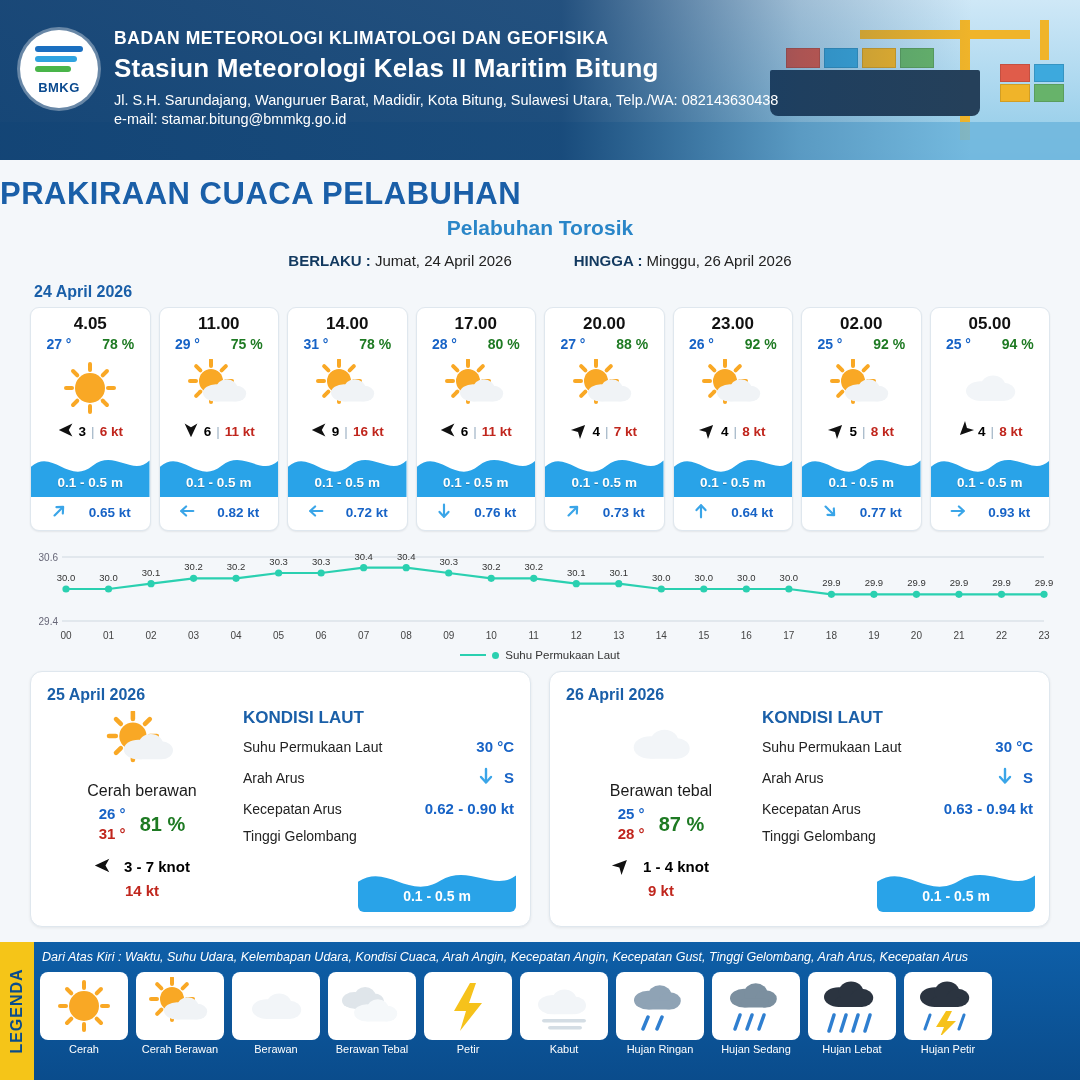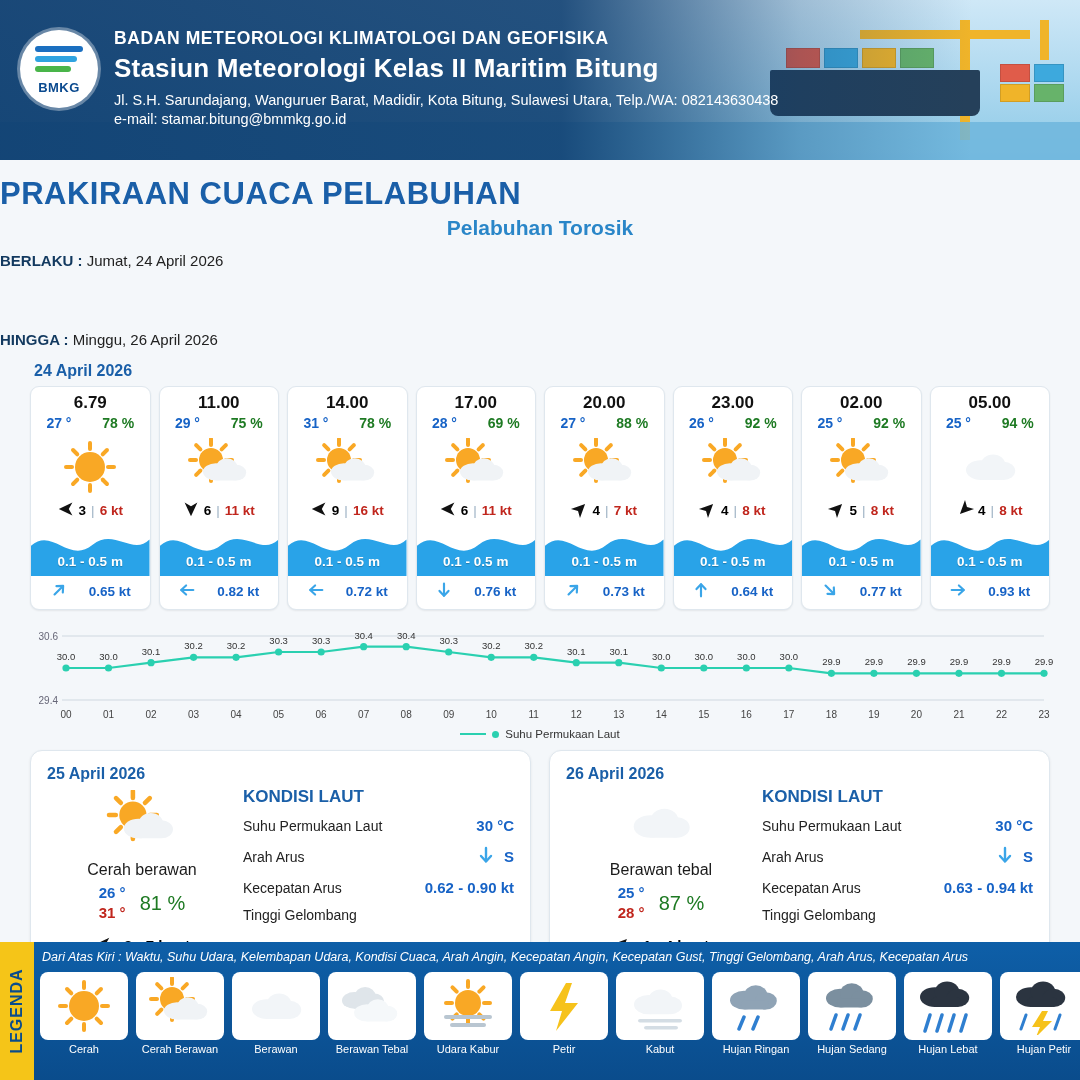--- a/index.html
+++ b/index.html
@@ -45,21 +45,21 @@
   .title-main {
     text-align:left; color:#1a5fa8; font-size:31px; font-weight:bold;
     letter-spacing:.5px; margin-top:16px;
   }
   .title-sub {
     text-align:center; color:#2a86c8; font-size:21px; font-weight:bold;
     margin-top:4px;
   }
   .validity {
     display:flex; justify-content:center; gap:62px; margin-top:12px;
-    font-size:15px; color:#222;flex-direction:column;
+    font-size:15px; color:#222;
   }
   .validity b { color:#12395f; }
 
   
   .date-label { color:#1a5fa8; font-weight:bold; font-size:16px; margin:14px 0 6px 34px; }
   .cards { display:flex; gap:8px; padding:0 30px; }
   .card {
     width:127px; background:#fff; border:1px solid #dfe7ee; border-radius:9px;
     overflow:hidden; box-shadow:0 1px 2px rgba(0,0,0,.07);
   }
@@ -103,21 +103,21 @@
   }
   .p-date { color:#1a5fa8; font-weight:bold; font-size:16px; }
   .p-body { display:flex; margin-top:4px; }
   .p-left { width:190px; text-align:center; }
   .p-icon { height:72px; display:flex; align-items:center; justify-content:center; }
   .p-cond { font-size:16px; color:#1a1a1a; margin-top:2px; }
   .p-temps { display:flex; gap:14px; align-items:center; justify-content:center; margin-top:4px;}
   .p-tcol { font-size:15px; font-weight:bold; line-height:1.35; }
   .p-tmin { color:#1763c6; }
   .p-tmax { color:#c0261d; }
-  .p-hum { font-size:20px; font-weight:normal; color:#1e7a23; }
+  .p-hum { font-size:20px; font-weight:bold; color:#1e7a23; }
   .p-wind { display:flex; align-items:center; justify-content:center; gap:13px; font-size:15px; font-weight:bold; margin-top:12px;}
   .p-gust { font-size:15px; font-weight:bold; color:#c0261d; margin-top:5px; }
   .p-right { flex:1; padding-left:6px; }
   .p-title { color:#1a5fa8; font-weight:bold; font-size:17px; margin-bottom:10px; }
   .p-row { display:flex; justify-content:space-between; align-items:center; font-size:14px; color:#222; margin-bottom:11px; }
   .p-val { color:#1763c6; font-weight:bold; font-size:15px; }
   .p-wave {
     position:absolute; right:14px; bottom:14px; width:158px; height:54px;
     border-radius:6px; overflow:hidden;
   }
@@ -199,21 +199,21 @@
   </div>
   <div>
     <b>HINGGA :</b>
     <span>Minggu, 26 April 2026</span>
   </div>
 </div>
 
 <div class="date-label">24 April 2026</div>
 <div class="cards" id="cards">
     <div class="card">
-    <div class="c-time">6.79</div>
+    <div class="c-time">4.05</div>
     <div class="c-tr">
       <span class="c-temp">27 °</span>
       <span class="c-hum">78 %</span>
     </div>
     <div class="c-icon">
         <svg width="70" height="58" viewBox="0 0 64 58">
           <line x1="50" y1="29" x2="56" y2="29" stroke="#f9a825" stroke-width="4" stroke-linecap="round"></line>
           <line x1="44.72792206135786" y1="41.72792206135786" x2="48.97056274847714" y2="45.970562748477136" stroke="#f9a825" stroke-width="4" stroke-linecap="round"></line>
           <line x1="32" y1="47" x2="32" y2="53" stroke="#f9a825" stroke-width="4" stroke-linecap="round"></line>
           <line x1="19.272077938642145" y1="41.72792206135786" x2="15.029437251522861" y2="45.97056274847714" stroke="#f9a825" stroke-width="4" stroke-linecap="round"></line>
@@ -346,21 +346,21 @@
               <polyline points="5,9 10,3.5 15,9"></polyline>
     </g>
           </svg></span>
       <span>0.72 kt</span>
     </div>
     </div>
     <div class="card">
     <div class="c-time">17.00</div>
     <div class="c-tr">
       <span class="c-temp">28 °</span>
-      <span class="c-hum">69 %</span>
+      <span class="c-hum">80 %</span>
     </div>
     <div class="c-icon">
         <svg width="70" height="58" viewBox="0 0 64 58">
           <line x1="39" y1="22" x2="45" y2="22" stroke="#f9a825" stroke-width="4" stroke-linecap="round"></line>
           <line x1="34.60660171779821" y1="32.60660171779821" x2="38.8492424049175" y2="36.8492424049175" stroke="#f9a825" stroke-width="4" stroke-linecap="round"></line>
           <line x1="24" y1="37" x2="24" y2="43" stroke="#f9a825" stroke-width="4" stroke-linecap="round"></line>
           <line x1="13.393398282201789" y1="32.60660171779821" x2="9.150757595082503" y2="36.8492424049175" stroke="#f9a825" stroke-width="4" stroke-linecap="round"></line>
           <line x1="9" y1="22.000000000000004" x2="3" y2="22.000000000000004" stroke="#f9a825" stroke-width="4" stroke-linecap="round"></line>
           <line x1="13.393398282201785" y1="11.393398282201789" x2="9.1507575950825" y2="7.150757595082503" stroke="#f9a825" stroke-width="4" stroke-linecap="round"></line>
           <line x1="23.999999999999996" y1="7" x2="23.999999999999996" y2="1" stroke="#f9a825" stroke-width="4" stroke-linecap="round"></line>
@@ -895,38 +895,20 @@
     <ellipse cx="46" cy="23" rx="14" ry="11" fill="#f5f8fa"></ellipse>
     <rect x="14" y="22" width="36" height="12" rx="6" fill="#f5f8fa"></rect>
   </g>
           </svg>
         </div>
     <div class="leg-lab">Berawan Tebal</div>
       </div>
       <div class="leg-item">
         <div class="leg-box">
           <svg width="64" height="58" viewBox="0 0 64 58">
-            <line x1="48" y1="26" x2="54" y2="26" stroke="#f9a825" stroke-width="4" stroke-linecap="round"></line>
-            <line x1="43.31370849898476" y1="37.31370849898476" x2="47.55634918610404" y2="41.55634918610404" stroke="#f9a825" stroke-width="4" stroke-linecap="round"></line>
-            <line x1="32" y1="42" x2="32" y2="48" stroke="#f9a825" stroke-width="4" stroke-linecap="round"></line>
-            <line x1="20.68629150101524" y1="37.31370849898476" x2="16.443650813895957" y2="41.55634918610404" stroke="#f9a825" stroke-width="4" stroke-linecap="round"></line>
-            <line x1="16" y1="26.000000000000004" x2="10" y2="26.000000000000004" stroke="#f9a825" stroke-width="4" stroke-linecap="round"></line>
-            <line x1="20.686291501015237" y1="14.68629150101524" x2="16.44365081389595" y2="10.443650813895957" stroke="#f9a825" stroke-width="4" stroke-linecap="round"></line>
-            <line x1="31.999999999999996" y1="10" x2="31.999999999999996" y2="4" stroke="#f9a825" stroke-width="4" stroke-linecap="round"></line>
-            <line x1="43.31370849898476" y1="14.686291501015237" x2="47.55634918610404" y2="10.443650813895951" stroke="#f9a825" stroke-width="4" stroke-linecap="round"></line>
-            <circle cx="32" cy="26" r="13" fill="#f9a825"></circle>
-            <rect x="8" y="38" width="48" height="4" rx="2" fill="#b9c6d1"></rect>
-       <rect x="14" y="46" width="36" height="4" rx="2" fill="#b9c6d1"></rect>
-          </svg>
-        </div>
-    <div class="leg-lab">Udara Kabur</div>
-      </div>
-      <div class="leg-item">
-        <div class="leg-box">
-          <svg width="64" height="58" viewBox="0 0 64 58">
             <polygon points="34,6 18,34 30,34 24,54 46,26 33,26 40,6" fill="#f6c21b"></polygon>
           </svg>
         </div>
     <div class="leg-lab">Petir</div>
       </div>
       <div class="leg-item">
         <div class="leg-box">
           <svg width="64" height="58" viewBox="0 0 64 58">
             <g transform="translate(6,10) scale(0.8)">
     <ellipse cx="18" cy="22" rx="18" ry="12" fill="#f2f5f8"></ellipse>

